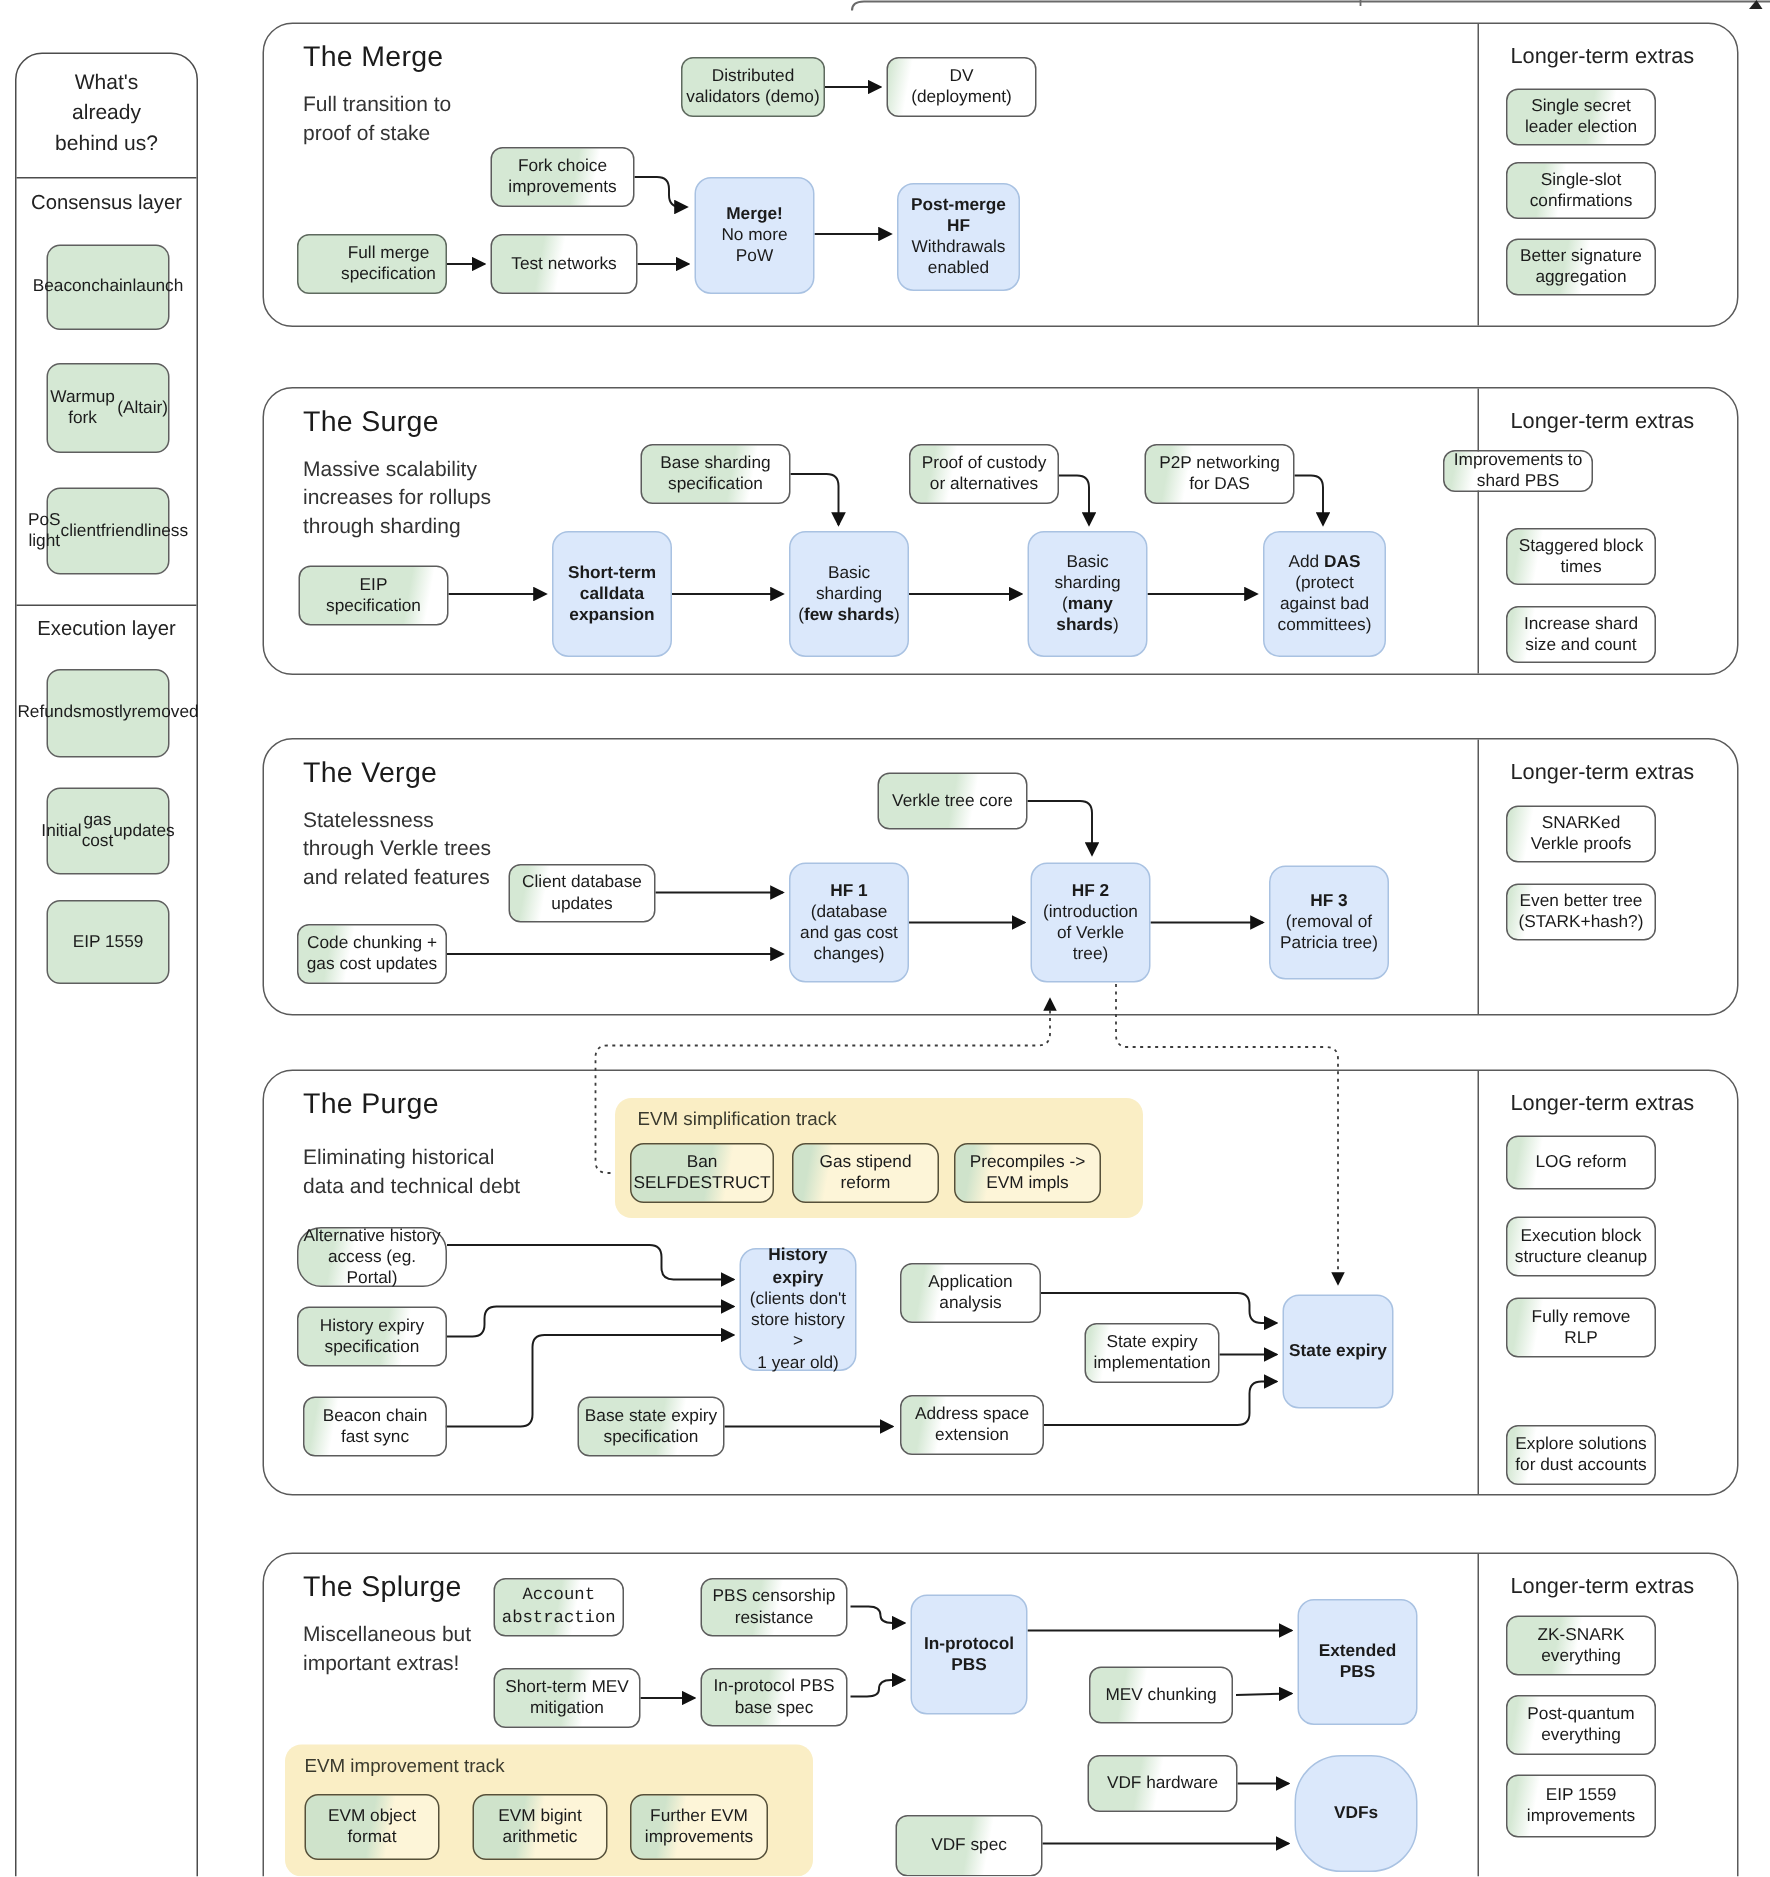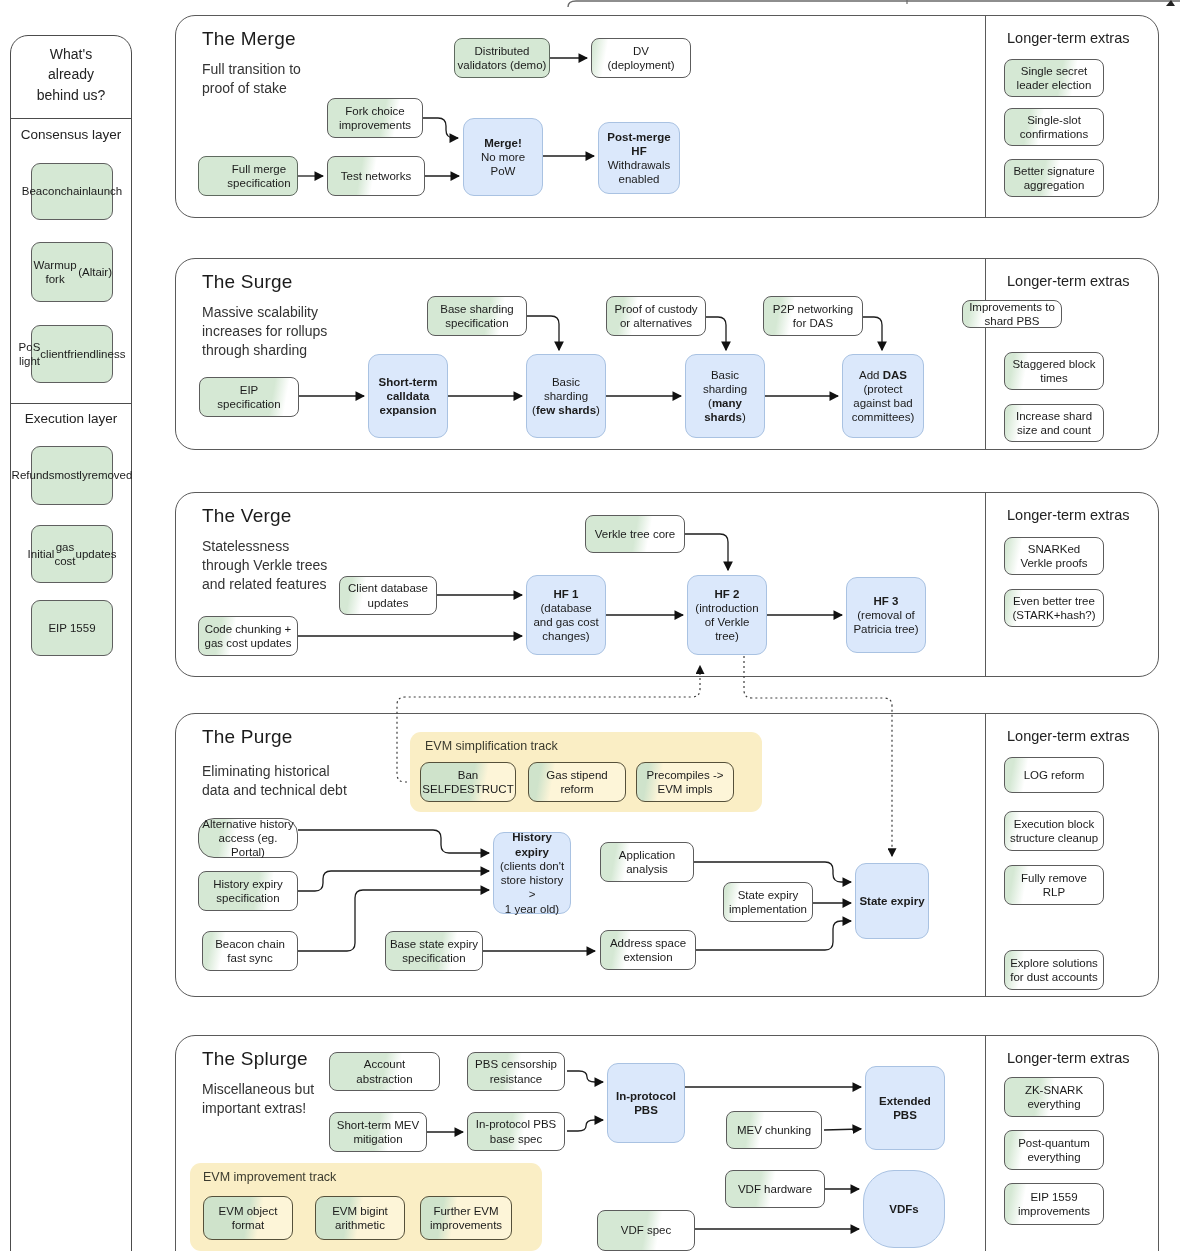--- a/index.html
+++ b/index.html
@@ -377,21 +377,21 @@
         <div><span>format</span></div>
       </div>
       <div class="node tracki" style="left: 315px; top: 1196px; width: 90px; height: 44px; background: linear-gradient(100deg, rgb(207, 227, 203) 36%, rgb(253, 245, 216) 50%);">
         <div><span>EVM bigint</span></div>
         <div><span>arithmetic</span></div>
       </div>
       <div class="node tracki" style="left: 420px; top: 1196px; width: 92px; height: 44px; background: linear-gradient(100deg, rgb(207, 227, 203) 24%, rgb(253, 245, 216) 38%);">
         <div><span>Further EVM</span></div>
         <div><span>improvements</span></div>
       </div>
-      <div class="node partial" style="left: 329px; top: 1052px; width: 111px; height: 39px; background: linear-gradient(100deg, rgb(213, 232, 212) 49%, rgb(255, 255, 255) 63%);">
+      <div class="node partial" style="left: 329px; top: 1052px; width: 87px; height: 39px; background: linear-gradient(100deg, rgb(213, 232, 212) 49%, rgb(255, 255, 255) 63%); font-family: Liberation Mono, monospace;">
         <div><span>Account</span></div>
         <div><span>abstraction</span></div>
       </div>
       <div class="node partial" style="left: 467px; top: 1052px; width: 98px; height: 39px; background: linear-gradient(100deg, rgb(213, 232, 212) 39%, rgb(255, 255, 255) 53%);">
         <div><span>PBS censorship</span></div>
         <div><span>resistance</span></div>
       </div>
       <div class="node partial" style="left: 329px; top: 1112px; width: 98px; height: 40px; background: linear-gradient(100deg, rgb(213, 232, 212) 49%, rgb(255, 255, 255) 63%);">
         <div><span>Short-term MEV</span></div>
         <div><span>mitigation</span></div>

